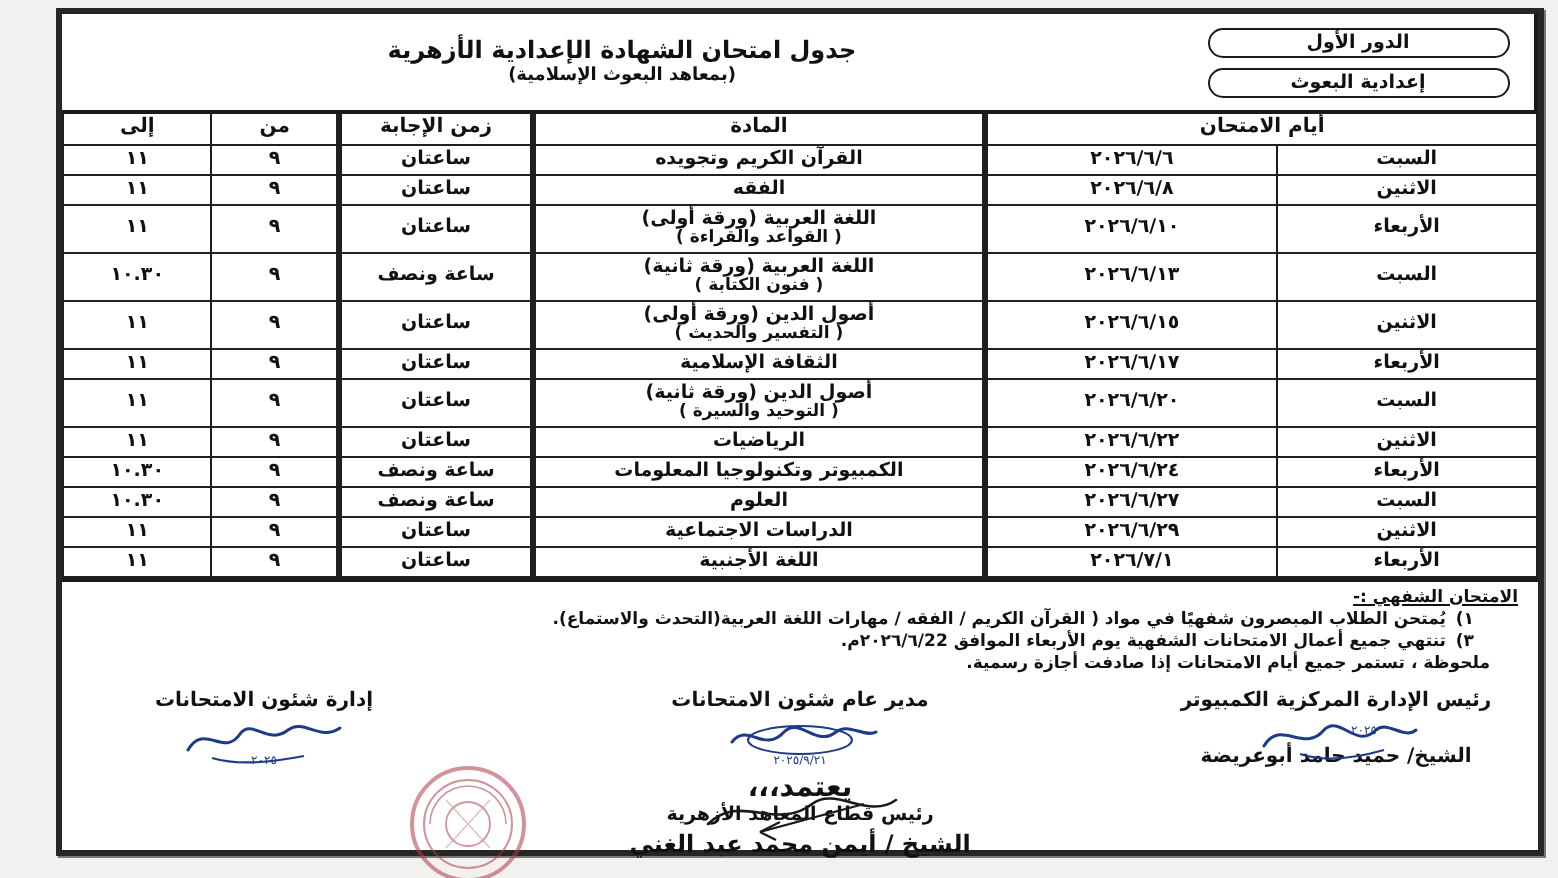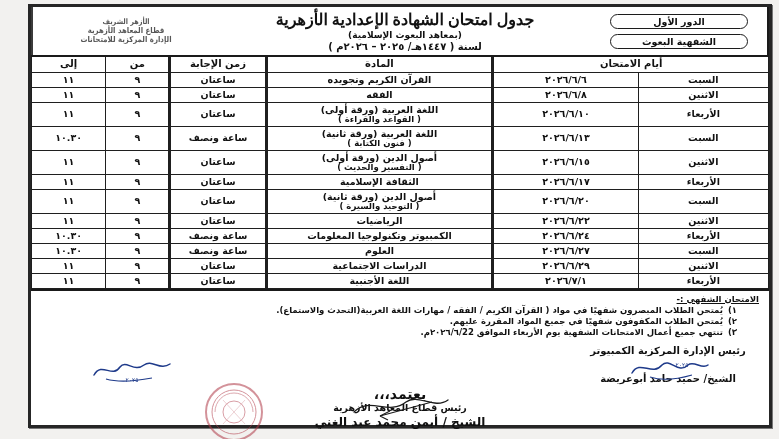--- a/index.html
+++ b/index.html
@@ -70,25 +70,24 @@
   #titlebox {
     flex: 1;
     display: flex;
     flex-direction: column;
     align-items: center;
     justify-content: center;
     gap: 1px;
     padding-bottom: 1px;
   }
   #titlebox .t-main {
-    font-size: 16px;
+    font-size: 12px;
     font-weight: 700;
     letter-spacing: -0.2px;
     white-space: nowrap;
-    font-family: Liberation Serif, serif;
   }
   #titlebox .t-sub {
     font-size: 9px;
     font-weight: 700;
     white-space: nowrap;
   }
   #titlebox .t-year {
     font-size: 10px;
     font-weight: 700;
     white-space: nowrap;
@@ -98,21 +97,21 @@
   #pills {
     width: 178px;
     border-right: 2px solid #1a1a1a;
     display: flex;
     flex-direction: column;
     align-items: center;
     justify-content: center;
     gap: 5px;
   }
   .pill {
-    width: 138px;
+    width: 151px;
     height: 15px;
     border: 1.6px solid #1c1c1c;
     border-radius: 8px;
     font-size: 9.5px;
     font-weight: 700;
     display: flex;
     align-items: center;
     justify-content: center;
     background: #fff;
     white-space: nowrap;
@@ -242,35 +241,29 @@
   }
 </style>
 </head>
 <body>
 
 <div id="sheet">
   <div id="paper">
 
     <div id="header">
 
-      <div id="letterhead">
-        <div class="lh lh1">الأزهر الشريف</div>
-        <div class="lh">قطاع المعاهد الأزهرية</div>
-        <div class="lh">الإدارة المركزية للامتحانات</div>
-      </div>
 
       <div id="titlebox">
         <div class="t-main">جدول امتحان الشهادة الإعدادية الأزهرية</div>
         <div class="t-sub">(بمعاهد البعوث الإسلامية)</div>
-        <div class="t-year">لسنة ( ١٤٤٧هـ/ ٢٠٢٥ – ٢٠٢٦م )</div>
       </div>
 
       <div id="pills">
         <div class="pill">الدور الأول</div>
-        <div class="pill">الشفهية البعوث</div>
+        <div class="pill">إعدادية البعوث</div>
       </div>
 
     </div>
 
     <table id="tbl">
       <colgroup>
         <col class="c-day">
           <col class="c-date">
           <col class="c-subj">
         <col class="c-dur">
@@ -383,36 +376,46 @@
             <td class="sep">٩</td>
             <td>١١</td>
           </tr>
         </tbody>
     </table>
 
     <div id="notes">
       <div class="nt-head">الامتحان الشفهي :-</div>
       <div id="notes-list">
           <div class="nt"><span class="num">١)</span><span>يُمتحن الطلاب المبصرون شفهيًا في مواد ( القرآن الكريم /  الفقه / مهارات  اللغة العربية(التحدث والاستماع).</span></div>
-          <div class="nt"><span class="num">٢)</span><span>يُمتحن الطلاب المكفوفون شفهيًا في جميع المواد المقررة عليهم.</span></div>
           <div class="nt"><span class="num">٣)</span><span>تنتهي جميع أعمال الامتحانات الشفهية يوم الأربعاء الموافق   ٢٠٢٦/٦/22م.</span></div>
         </div>
+      <div class="nt-foot">ملحوظة ، تستمر جميع أيام الامتحانات إذا صادفت أجازة رسمية.</div>
     </div>
 
     <div id="signrow">
 
       <div class="sigcol">
+        <div class="role">إدارة شئون الامتحانات</div>
         <svg class="scribble" viewBox="0 0 92 26">
           <path d="M8 18 C16 4, 26 22, 34 10 C40 2, 48 16, 58 8 C66 2, 74 14, 84 7" fill="none" stroke="#1e3a8a" stroke-width="1.5" stroke-linecap="round"></path>
           <path d="M20 22 C34 26, 50 24, 66 21" fill="none" stroke="#1e3a8a" stroke-width="1.1"></path>
           <text x="46" y="25" font-size="6" fill="#1e3a8a" text-anchor="middle" font-family="DejaVu Sans">٢٠٢٥</text>
         </svg>
         <div class="name"></div>
       </div>
 
+      <div class="sigcol">
+        <div class="role">مدير عام شئون الامتحانات</div>
+        <svg class="scribble" viewBox="0 0 92 26">
+          <path d="M12 14 C20 4, 28 20, 38 9 C46 1, 54 17, 64 9 C70 4, 78 12, 84 9" fill="none" stroke="#1e3a8a" stroke-width="1.5" stroke-linecap="round"></path>
+          <ellipse cx="46" cy="13" rx="26" ry="7" fill="none" stroke="#1e3a8a" stroke-width="1"></ellipse>
+          <text x="46" y="25" font-size="6" fill="#1e3a8a" text-anchor="middle" font-family="DejaVu Sans">٢٠٢٥/٩/٢١</text>
+        </svg>
+        <div class="name"></div>
+      </div>
 
       <div class="sigcol">
         <div class="role">رئيس الإدارة المركزية الكمبيوتر</div>
         <svg class="scribble" viewBox="0 0 92 26">
           <path d="M10 16 C18 2, 30 20, 40 8 C48 0, 56 18, 66 8 C72 3, 80 13, 86 8" fill="none" stroke="#1e3a8a" stroke-width="1.5" stroke-linecap="round"></path>
           <path d="M28 20 C40 24, 56 22, 70 18" fill="none" stroke="#1e3a8a" stroke-width="1.1"></path>
           <text x="60" y="10" font-size="6" fill="#1e3a8a" text-anchor="middle" font-family="DejaVu Sans">٢٠٢٥</text>
         </svg>
         <div class="name">الشيخ/ حميد حامد أبوعريضة</div>
       </div>

